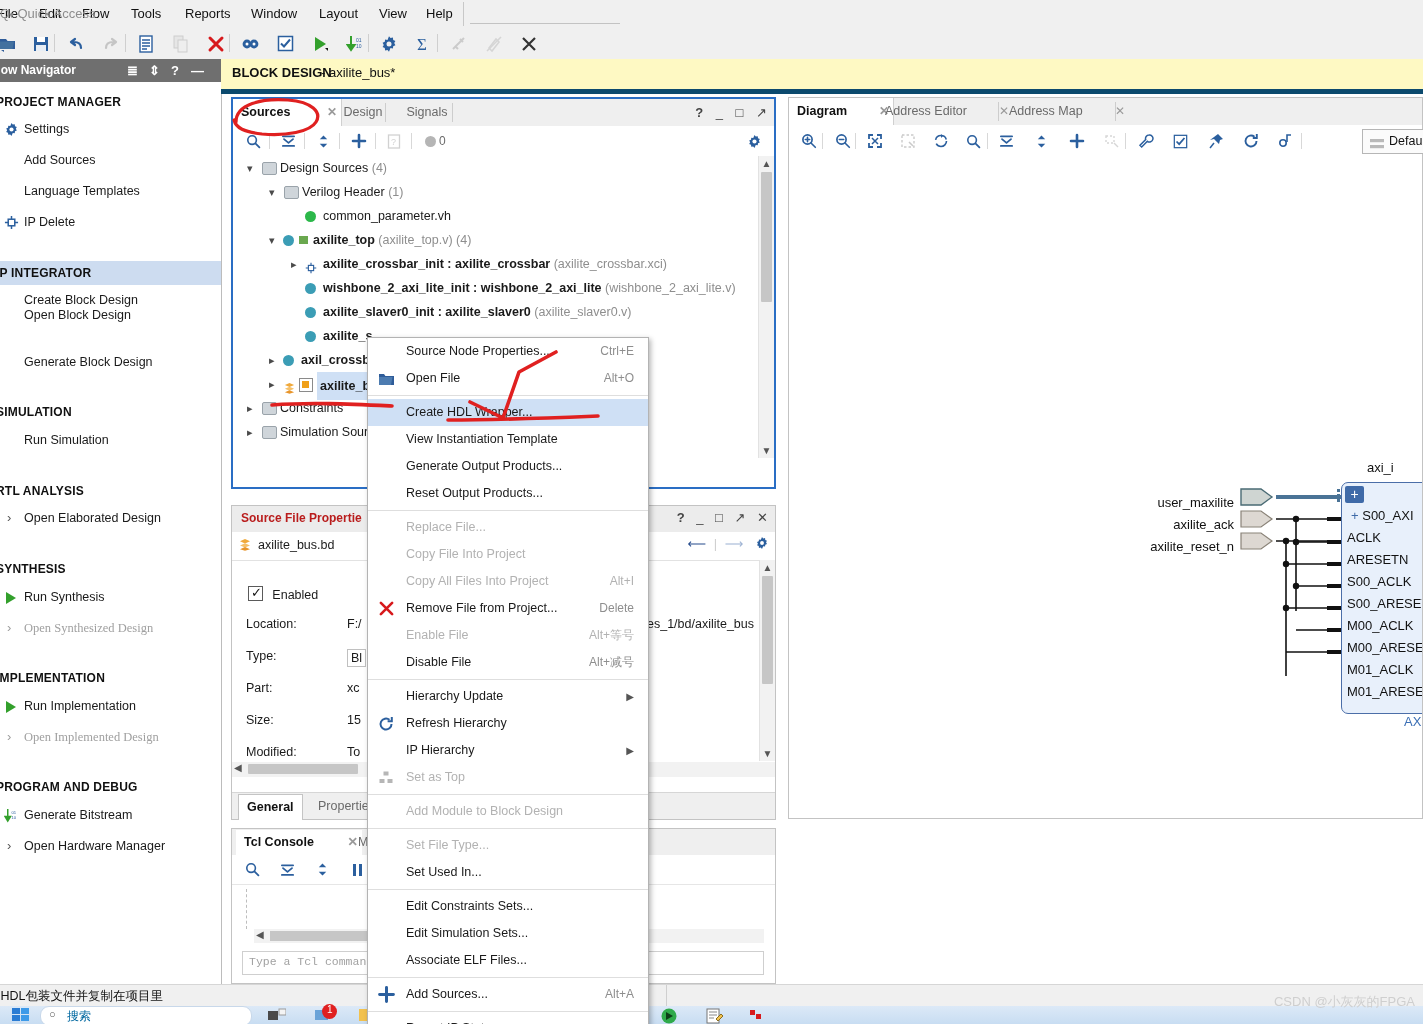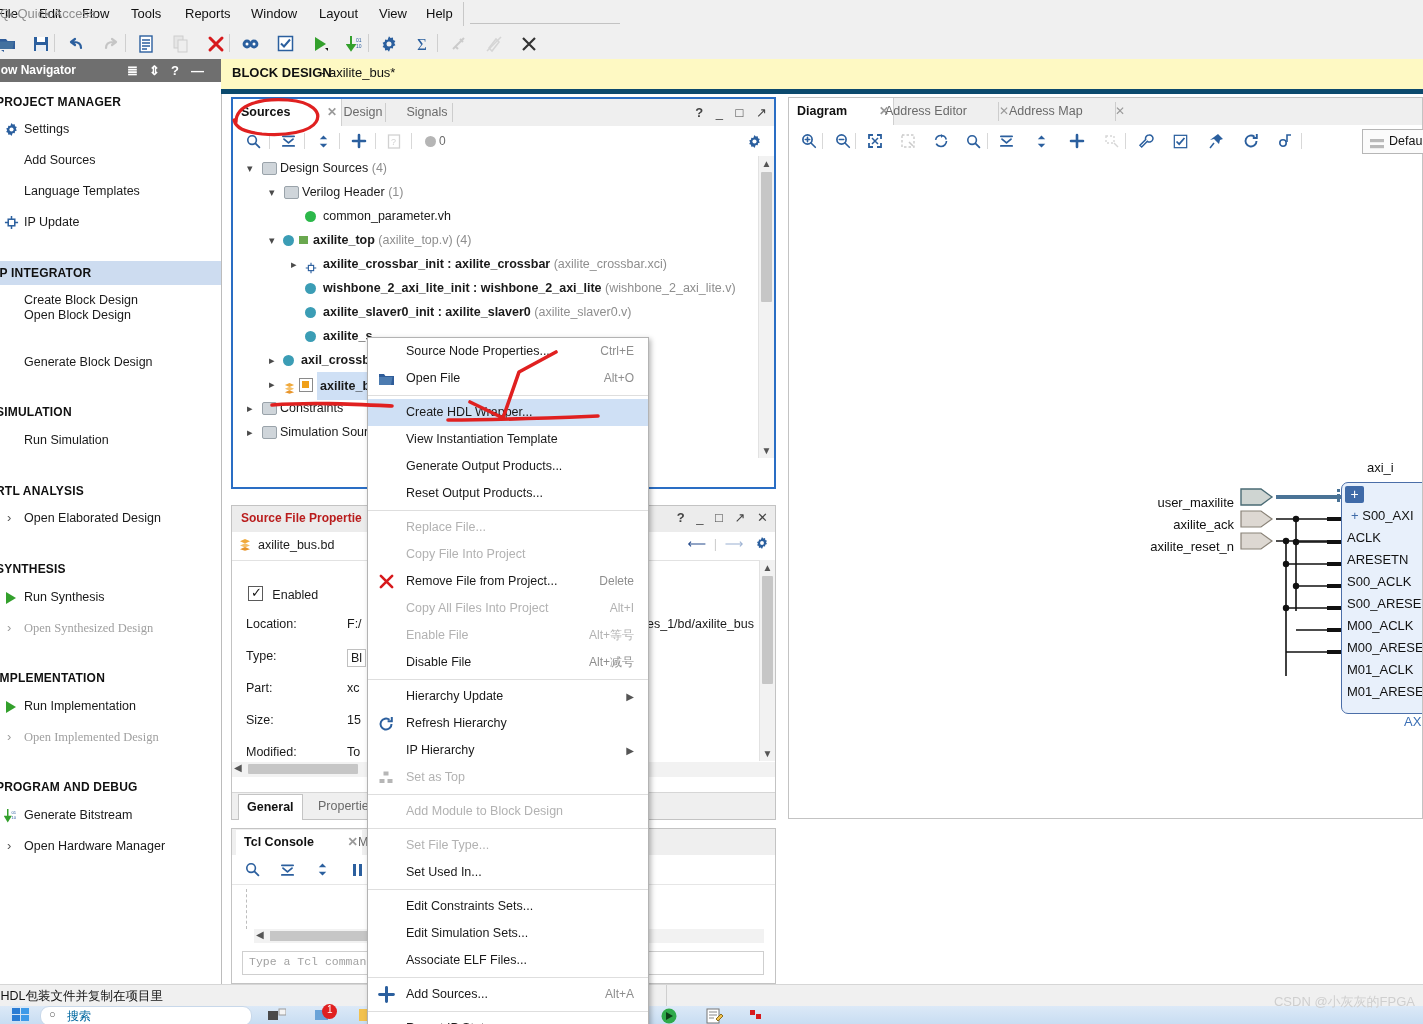--- a/index.html
+++ b/index.html
@@ -281,21 +281,21 @@
   <div class="fn-item" style="top:120px">
     <span class="lbl">Language Templates</span>
   </div>
   <div class="fn-item" style="top:151px">
     <span class="ic">
       <svg width="15" height="15" viewBox="0 0 16 16">
           <rect x="4.5" y="4.5" width="7" height="7" fill="none" stroke="#2b5f9e" stroke-width="1.6"></rect>
           <path d="M8 1v3.5M8 11.5V15M1 8h3.5M11.5 8H15" stroke="#2b5f9e" stroke-width="1.6"></path>
         </svg>
     </span>
-    <span class="lbl">IP Update</span>
+    <span class="lbl">IP Delete</span>
   </div>
 
   <div class="fn-group hl" style="top:202px">
     <span>IP INTEGRATOR</span>
   </div>
   <div class="fn-item" style="top:229px">
     <span class="lbl">Create Block Design</span>
   </div>
   <div class="fn-item" style="top:244px">
     <span class="lbl">Open Block Design</span>
@@ -876,32 +876,32 @@
   <div class="row">
     <span class="lb">Reset Output Products...</span>
   </div>
   <div class="sepl"></div>
   <div class="row dis">
     <span class="lb">Replace File...</span>
   </div>
   <div class="row dis">
     <span class="lb">Copy File Into Project</span>
   </div>
+  <div class="row dis">
+    <span class="lb">Copy All Files Into Project</span>
+    <span class="sc">Alt+I</span>
+  </div>
   <div class="row">
     <span class="ico">
       <svg width="15" height="15" viewBox="0 0 16 16">
           <path d="M2 2l12 12M14 2L2 14" stroke="#d7191c" stroke-width="2.8" stroke-linecap="round"></path>
         </svg>
     </span>
     <span class="lb">Remove File from Project...</span>
     <span class="sc">Delete</span>
-  </div>
-  <div class="row dis">
-    <span class="lb">Copy All Files Into Project</span>
-    <span class="sc">Alt+I</span>
   </div>
   <div class="row dis">
     <span class="lb">Enable File</span>
     <span class="sc">Alt+等号</span>
   </div>
   <div class="row">
     <span class="lb">Disable File</span>
     <span class="sc">Alt+减号</span>
   </div>
   <div class="sepl"></div>

